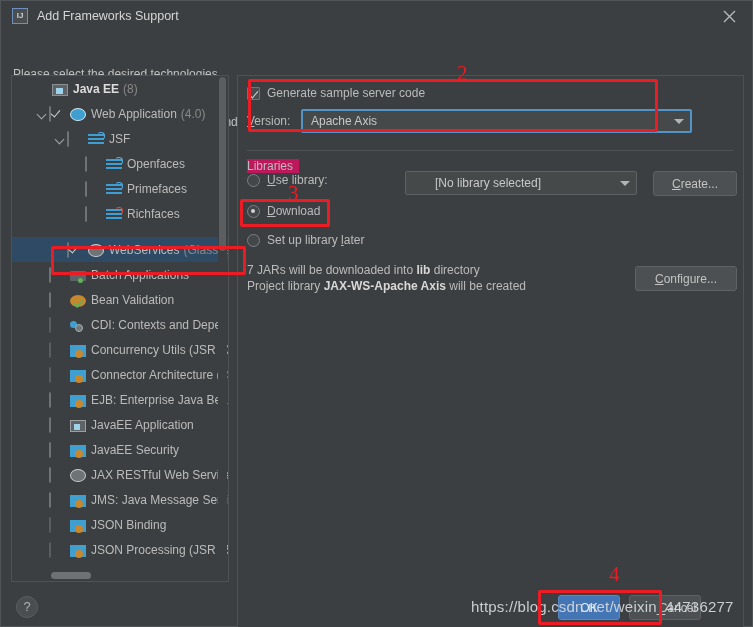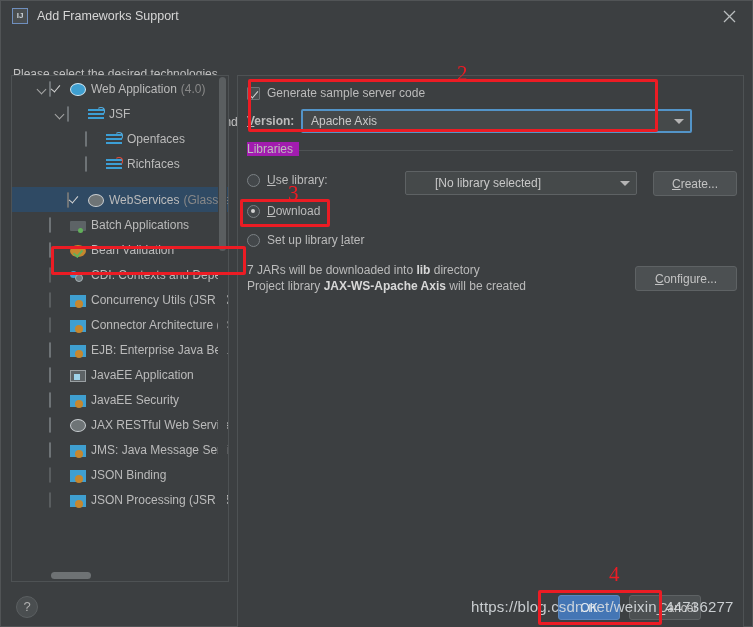--- a/index.html
+++ b/index.html
@@ -331,21 +331,20 @@
     left: 3px; top: 1px;
     width: 4px; height: 8px;
     border-right: 1.8px solid #d4d4d4;
     border-bottom: 1.8px solid #d4d4d4;
     transform: rotate(40deg);
   }
   .rp-version-label {
     position: absolute;
     left: 9px; top: 38px;
     font-size: 12px;
-    font-weight: bold;
   }
   .u { text-decoration: underline; }
 
   .combo {
     position: absolute;
     background: #45494a;
     border: 1px solid #5e6264;
     box-sizing: border-box;
     height: 24px;
     display: flex;
@@ -373,24 +372,24 @@
   .caret i {
     display: block;
     width: 0; height: 0;
     border-left: 5px solid transparent;
     border-right: 5px solid transparent;
     border-top: 5px solid #b4b4b4;
   }
 
   .group-title {
     position: absolute;
-    left: 9px; top: 66px;
+    left: 9px; top: 83px;
     font-size: 12px;
     color: #bdbdbd;
-    background: #a21caf;
+    background: #be185d;
     padding-right: 6px;
     z-index: 2;
   }
   .group-line {
     position: absolute;
     left: 9px; top: 74px;
     right: 10px;
     height: 1px;
     background: #4e5254;
   }
@@ -523,20 +522,28 @@
     </div>
   </div>
 
   <div class="desc">
     <div>Please select the desired technologies.</div>
     <div>This will download all needed libraries and create Facets in project configuration.</div>
   </div>
 
   <div class="tree-panel">
     <div class="tree-inner" id="tree-inner">
+        <div class="tree-row header">
+          <span style="flex: 0 0 6px;"></span>
+          <span class="arrow"></span>
+          <span style="flex: 0 0 17px;"></span>
+          <span class="ic ic-module"></span>
+          <span class="lbl">Java EE</span>
+          <span class="dim" style="margin-left: 4px;">(8)</span>
+        </div>
         <div class="tree-row">
           <span style="flex: 0 0 24px;"></span>
           <span class="arrow open"></span>
           <span style="flex: 0 0 17px;"><span class="cb checked"></span></span>
           <span class="ic ic-globe2"></span>
           <span class="lbl">Web Application</span>
           <span class="dim" style="margin-left: 4px;">(4.0)</span>
         </div>
         <div class="tree-row">
           <span style="flex: 0 0 42px;"></span>
@@ -544,20 +551,27 @@
           <span style="flex: 0 0 17px;"><span class="cb"></span></span>
           <span class="ic ic-jsf"></span>
           <span class="lbl">JSF</span>
         </div>
         <div class="tree-row">
           <span style="flex: 0 0 60px;"></span>
           <span class="arrow"></span>
           <span style="flex: 0 0 17px;"><span class="cb"></span></span>
           <span class="ic ic-jsf"></span>
           <span class="lbl">Openfaces</span>
+        </div>
+        <div class="tree-row">
+          <span style="flex: 0 0 60px;"></span>
+          <span class="arrow"></span>
+          <span style="flex: 0 0 17px;"><span class="cb"></span></span>
+          <span class="ic ic-jsf"></span>
+          <span class="lbl">Primefaces</span>
         </div>
         <div class="tree-row">
           <span style="flex: 0 0 60px;"></span>
           <span class="arrow"></span>
           <span style="flex: 0 0 17px;"><span class="cb"></span></span>
           <span class="ic ic-jsf red"></span>
           <span class="lbl">Richfaces</span>
         </div>
         <div class="tree-row selected">
           <span style="flex: 0 0 42px;"></span>

